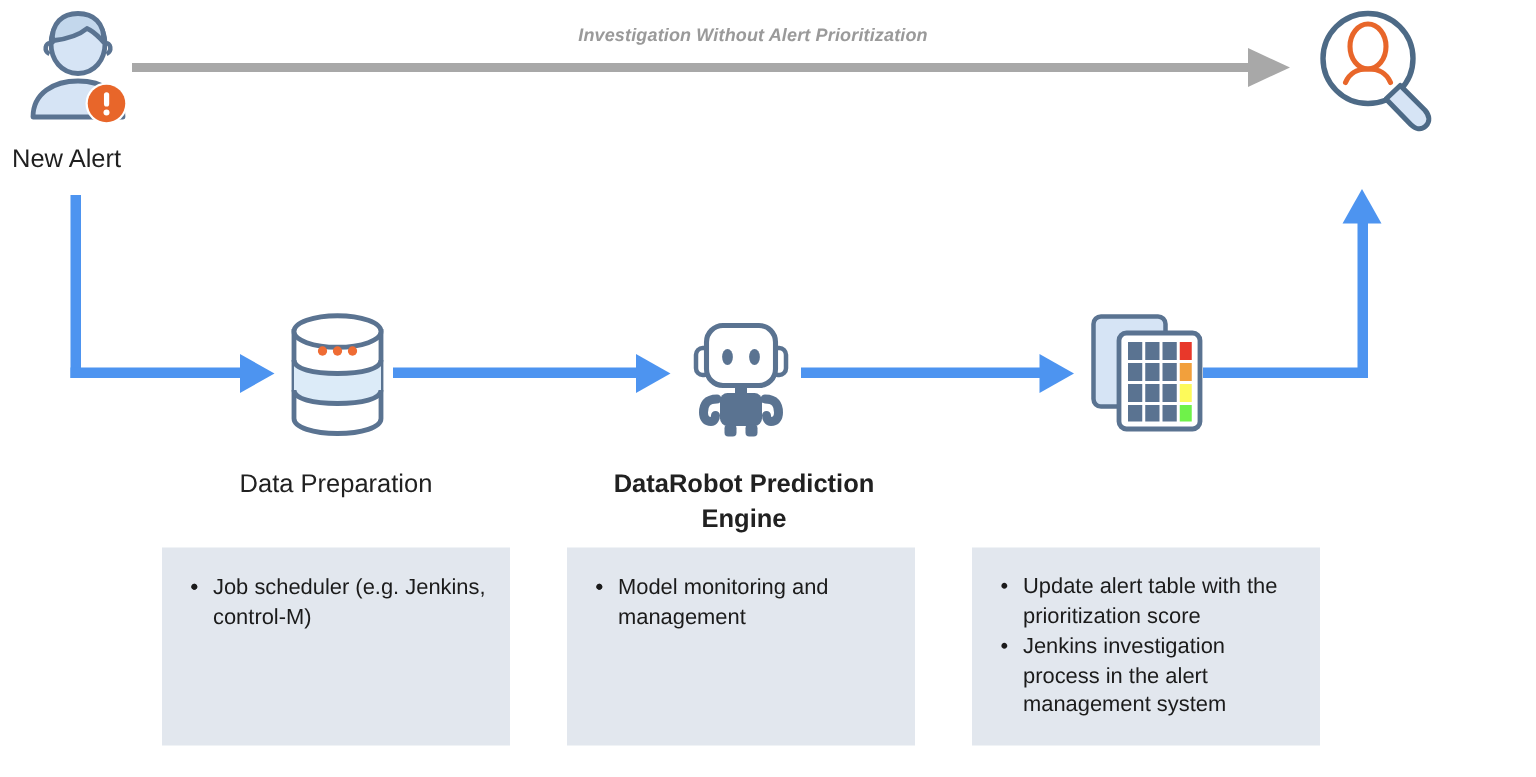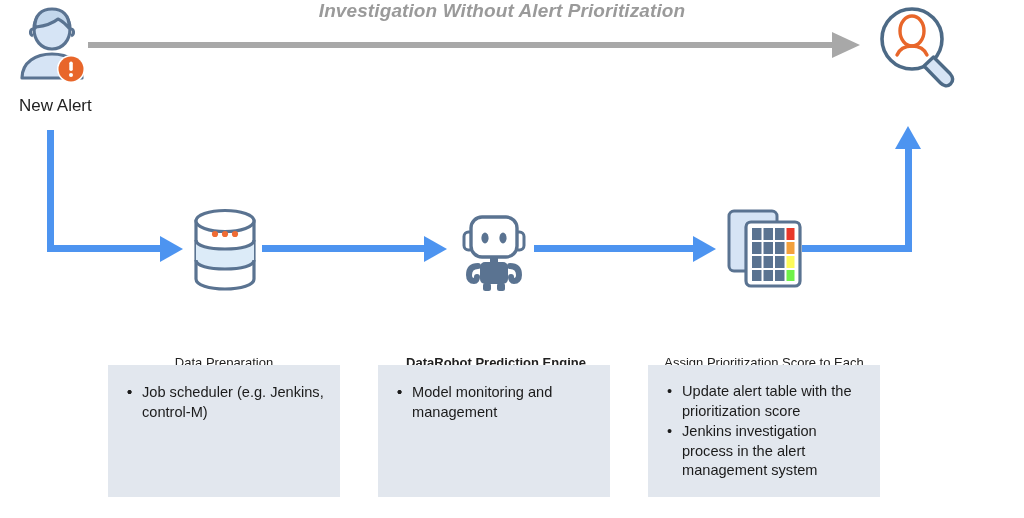--- a/index.html
+++ b/index.html
@@ -16,24 +16,24 @@
   #canvas {
     position: relative;
     width: 1024px;
     height: 518px;
   }
 
   
   .banner-label {
     position: absolute;
     left: 300px;
-    top: 0;
+    top: 16px;
     width: 404px;
     text-align: center;
-    font-size: 19px;
+    font-size: 12px;
     font-weight: bold;
     font-style: italic;
     color: #9a9a9a;
     letter-spacing: 0.1px;
     white-space: nowrap;
   }
   .gray-line {
     position: absolute;
     left: 88px;
     top: 42px;
@@ -78,24 +78,23 @@
   .icon-box { position: absolute; }
   .node-label {
     position: absolute;
     font-size: 17px;
     color: #1f1f1f;
     white-space: nowrap;
   }
   .stage-label {
     position: absolute;
     text-align: center;
-    font-size: 13px;
+    font-size: 17px;
     line-height: 23px;
     color: #212121;
-    margin-top: 40px;
   }
 
   
   .detail-box {
     position: absolute;
     background: #e2e7ee;
     box-sizing: border-box;
     padding: 17px 14px 10px 14px;
   }
   .detail-box ul {
@@ -139,21 +138,21 @@
       <path d="M56 25 C60 24 61 30 57 32" fill="none" stroke="#5a7391" stroke-width="3"></path>
 
       <path d="M8 74 C8 58 22 50 38 50 C54 50 68 58 68 74 Z" fill="#d6e4f5" stroke="#5a7391" stroke-width="3.2" stroke-linejoin="round"></path>
 
       <circle cx="57" cy="65" r="14" fill="#ffffff"></circle>
       <circle cx="57" cy="65" r="12.5" fill="#e8662a"></circle>
       <rect x="55.3" y="57.5" width="3.5" height="9.5" rx="1.7" fill="#ffffff"></rect>
       <circle cx="57" cy="71" r="2" fill="#ffffff"></circle>
     </svg>
   </div>
-  <div class="node-label" style="left:8px; top:96px;margin-left:11px;">New Alert</div>
+  <div class="node-label" style="left:8px; top:96px;">New Alert</div>
 
   <div class="icon-box" style="left:872px; top:2px;">
     <svg width="90" height="88" viewBox="0 0 90 88">
 
       <circle cx="40" cy="37" r="30" fill="#ffffff" stroke="#4d6a86" stroke-width="3.6"></circle>
 
       <ellipse cx="40" cy="29" rx="12" ry="15" fill="none" stroke="#e8662a" stroke-width="3.4"></ellipse>
       <path d="M25 53 C28 46 33 44 40 44 C47 44 52 46 55 53" fill="none" stroke="#e8662a" stroke-width="3.4" stroke-linecap="round"></path>
 
       <path d="M60 58 L78 76" stroke="#4d6a86" stroke-width="3.6" fill="none"></path>
@@ -237,21 +236,20 @@
       </g>
     </svg>
   </div>
 
   <div class="blue-seg" style="left:802px; top:245px; width:110px; height:7px;"></div>
   <div class="blue-seg" style="left:905px; top:148px; width:7px; height:104px;"></div>
   <div class="blue-head-up" style="left:895px; top:126px;"></div>
 
   <div class="stage-label" style="left:124px; top:311px; width:200px;">Data Preparation</div>
   <div class="stage-label" style="left:396px; top:311px; width:200px;font-weight:bold;">DataRobot Prediction Engine</div>
-  <div class="stage-label" style="left:664px; top:311px; width:200px;">Assign Prioritization Score to Each Alert</div>
 
   <div class="detail-box" style="left:108px; top:365px; width:232px; height:132px;">
     <ul>
       <li>
         <span class="bullet">•</span>
       </li>
       <li>
         <span class="bullet">•</span>
         <span> Job scheduler (e.g. Jenkins, control-M)</span>
       </li>

